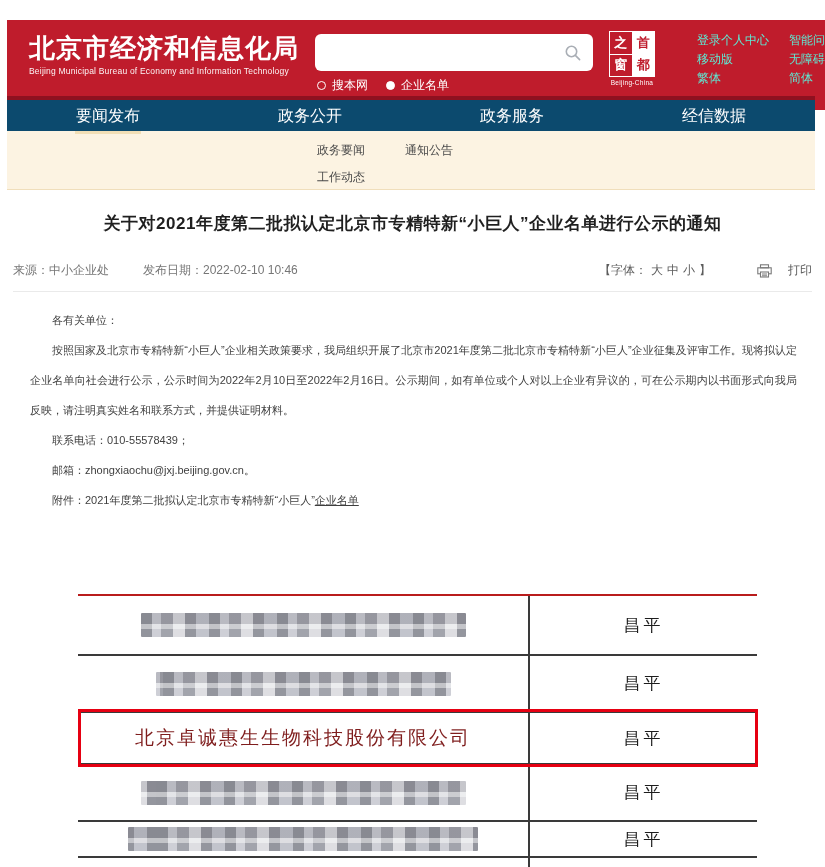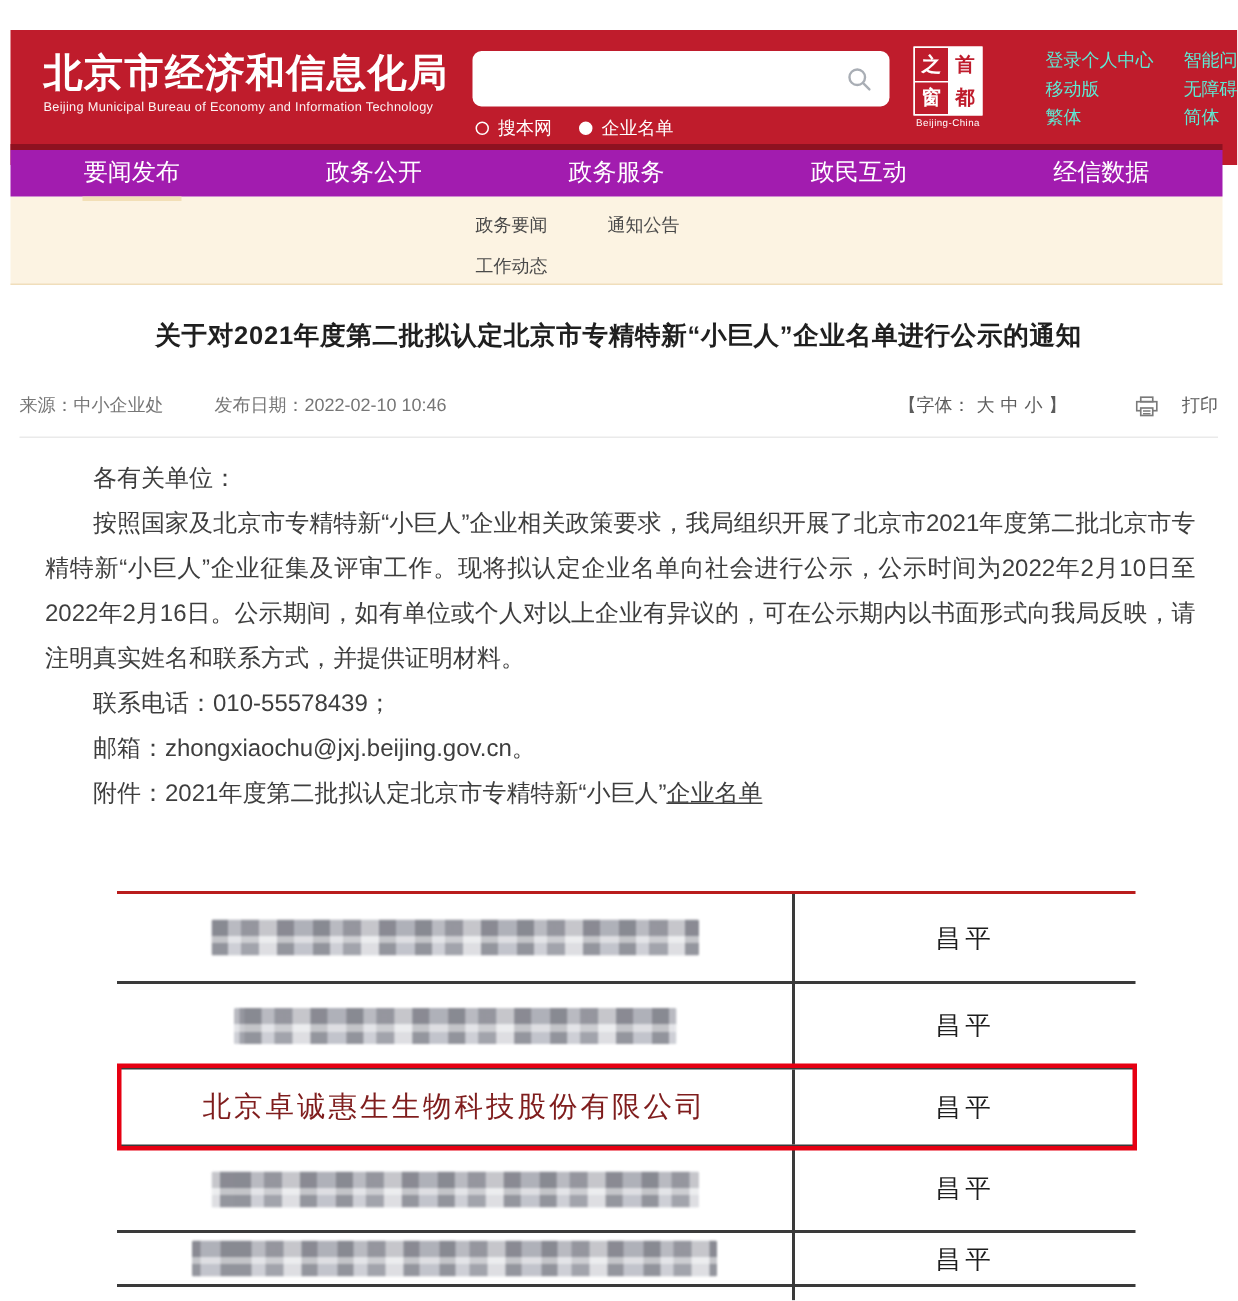--- a/index.html
+++ b/index.html
@@ -28,21 +28,21 @@
              font-family:"DejaVu Serif","Liberation Serif",serif;font-size:13px;font-weight:bold;}
   .cell-red{background:#bf1c2c;color:#fff;}
   .cell-white{background:#fff;color:#bf1c2c;}
   .logo-caption{color:#fff;font-size:6.5px;margin-top:2px;letter-spacing:.3px;}
   .quick-links{position:absolute;left:690px;top:13px;display:flex;gap:20px;}
   .ql-col{display:flex;flex-direction:column;gap:5px;}
   .ql-item{color:#5eead4;font-size:12px;line-height:14px;cursor:pointer;white-space:nowrap;}
 
   
   .red-divider{position:absolute;left:7px;right:10px;top:96px;height:4px;background:#8e1120;}
-  .nav{position:absolute;left:7px;right:10px;top:100px;height:31px;background:#a21caf;display:flex;z-index:2;}
+  .nav{position:absolute;left:7px;right:10px;top:100px;height:31px;background:#0c4a6e;display:flex;z-index:2;}
   .nav-item{flex:1;text-align:center;color:#fff;font-size:16px;line-height:31px;cursor:pointer;position:relative;}
   .nav-item.active::after{content:"";position:absolute;left:50%;transform:translateX(-50%);
       bottom:-3px;width:66px;height:3px;background:#f2dfb6;}
 
   
   .submenu{position:absolute;left:7px;right:10px;top:131px;height:58px;background:#fcf3e2;
            border-bottom:1px solid #f0debb;}
   .submenu-inner{padding:11px 0 0 310px;font-size:12px;color:#4a4a4a;}
   .submenu-row{display:flex;gap:40px;}
   .submenu-row + .submenu-row{margin-top:10px;}
@@ -55,21 +55,21 @@
       font-size:12px;color:#767676;}
   .meta-source{margin-right:34px;}
   .meta-right{margin-left:auto;display:flex;align-items:center;color:#5c5c5c;}
   .font-size-ctl{display:flex;align-items:center;gap:4px;}
   .fs-btn{cursor:pointer;}
   .print-btn{display:flex;align-items:center;gap:16px;margin-left:46px;cursor:pointer;color:#5c5c5c;}
   .print-icon{width:15px;height:14px;}
   .meta-divider{position:absolute;top:291px;left:13px;right:13px;height:0;border-top:1px solid #eaeaea;}
 
   
-  .body-text{position:absolute;top:305px;left:30px;right:28px;font-size:16px;color:#3e3e3e;
+  .body-text{position:absolute;top:305px;left:30px;right:28px;font-size:11px;color:#3e3e3e;
       line-height:30px;text-align:justify;}
   .body-text p{margin:0;text-indent:2em;}
   .p-para{margin-top:5px;}
   .p-phone{margin-top:8px;}
   .p-email{margin-top:22px;}
   .p-attach{margin-top:58px;}
   .attach-link{text-decoration:underline;cursor:pointer;color:#3e3e3e;}
 
   
   .roster{position:absolute;left:78px;top:594px;width:679px;border-top:2px solid #b91c1c;
@@ -145,21 +145,20 @@
       </div>
     </div>
   </div>
 
   <div class="red-divider"></div>
 
   <div class="nav">
     <div class="nav-item active">要闻发布</div>
     <div class="nav-item">政务公开</div>
     <div class="nav-item">政务服务</div>
-    <div class="nav-item">政民互动</div>
     <div class="nav-item">经信数据</div>
   </div>
 
   <div class="submenu">
     <div class="submenu-inner">
       <div class="submenu-row">
         <span class="submenu-item">政务要闻</span>
         <span class="submenu-item">通知公告</span>
       </div>
       <div class="submenu-row">

